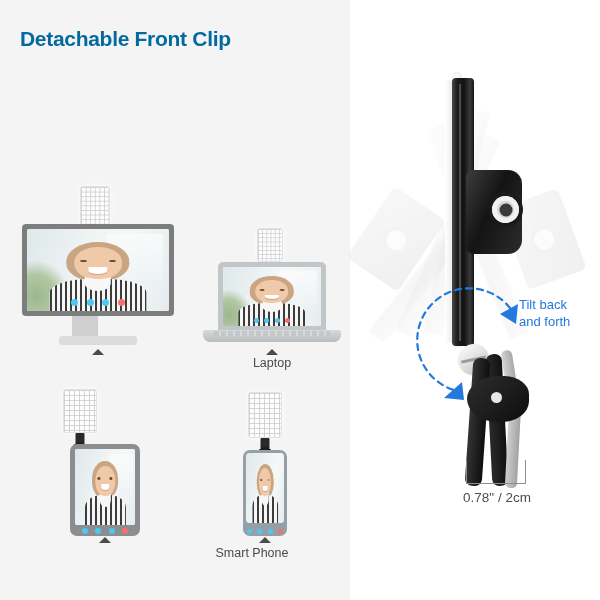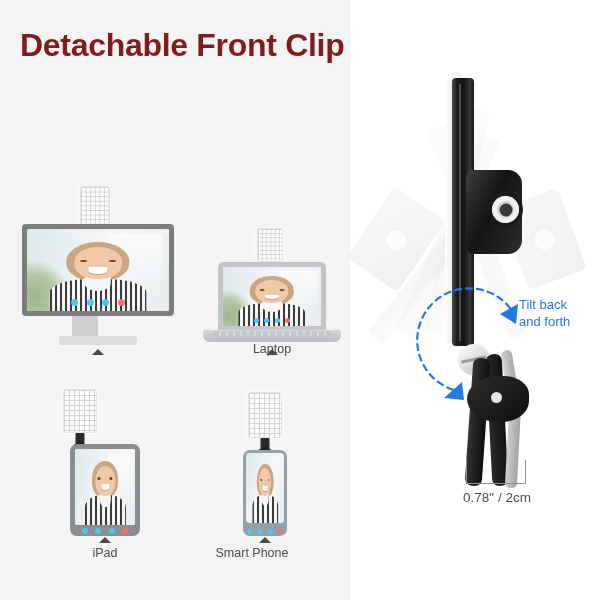--- a/index.html
+++ b/index.html
@@ -18,21 +18,21 @@
     background:#f4f4f4;
   }
   .panel-right {
     position:absolute; left:350px; top:0; width:250px; height:600px;
     background:#ffffff;
   }
 
   
   .title {
     position:absolute; left:20px; top:27px;
-    font-size:32px; font-weight:bold; color:#7f1d1d;
+    font-size:21px; font-weight:bold; color:#0369a1;
     letter-spacing:-0.3px; white-space:nowrap;
   }
   .desc {
     position:absolute; left:20px; top:68px; width:345px;
     font-size:13.2px; line-height:21.5px; color:#454545;
   }
 
   
   .dev-label {
     position:absolute; font-size:12.5px; color:#4a4a4a;
@@ -342,21 +342,21 @@
         <span class="dot" style="width:5px;height:5px;background:#4ec8ef"></span>
         <span class="dot" style="width:5px;height:5px;background:#4ec8ef"></span>
         <span class="dot" style="width:5px;height:5px;background:#4ec8ef"></span>
         <span class="dot" style="width:5px;height:5px;background:#f4706f"></span>
       </div>
     </div>
   </div>
   <div id="laptop-base"></div>
   <div id="laptop-keys"></div>
   <div class="tri" style="left:266px; top:349px;"></div>
-  <div class="dev-label" style="left:212px; top:342px; width:120px;">Laptop</div>
+  <div class="dev-label" style="left:212px; top:356px; width:120px;">Laptop</div>
 
   <div class="led" style="left:63px; top:389px; width:34px; height:44px;">
     <div class="face" style="background-size:5px 5px;"></div>
     <div class="stem" style="top:44px; width:9px; height:11px;"></div>
     <div class="ring" style="top:53px; width:15px; height:15px;"></div>
   </div>
 
   <div id="ipad-body">
     <div class="vid" style="position:relative; width:100%; height:76px; border-radius:2px;">
       <div class="bgwall"></div>
@@ -372,21 +372,20 @@
       </div>
     </div>
     <div class="callbar" style="left:14%; right:14%; bottom:2px; height:7px;">
       <span class="dot" style="width:6px;height:6px;background:#4ec8ef"></span>
       <span class="dot" style="width:6px;height:6px;background:#4ec8ef"></span>
       <span class="dot" style="width:6px;height:6px;background:#4ec8ef"></span>
       <span class="dot" style="width:6px;height:6px;background:#f4706f"></span>
     </div>
   </div>
   <div class="tri" style="left:99px; top:537px;"></div>
-  <div class="dev-label" style="left:45px; top:546px; width:120px;">iPad</div>
 
   <div class="led" style="left:248px; top:392px; width:34px; height:46px;">
     <div class="face" style="background-size:5px 5px;"></div>
     <div class="stem" style="top:46px; width:9px; height:11px;"></div>
     <div class="ring" style="top:55px; width:15px; height:15px;"></div>
   </div>
 
   <div id="phone-body">
     <div class="vid" style="position:relative; width:100%; height:70px; border-radius:4px;">
       <div class="bgwall"></div>

